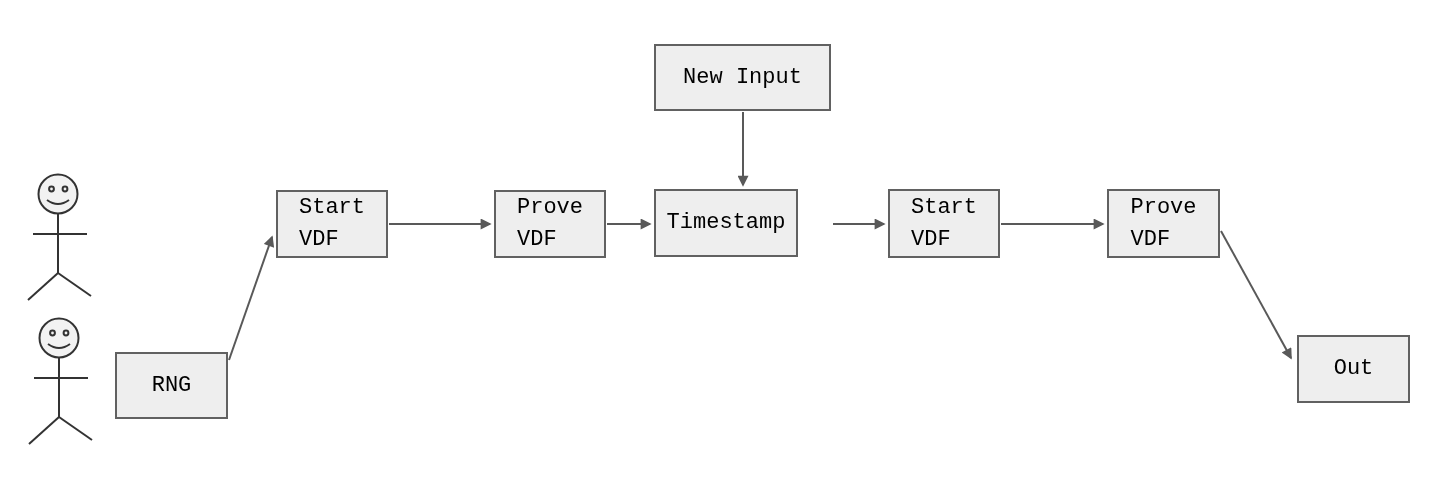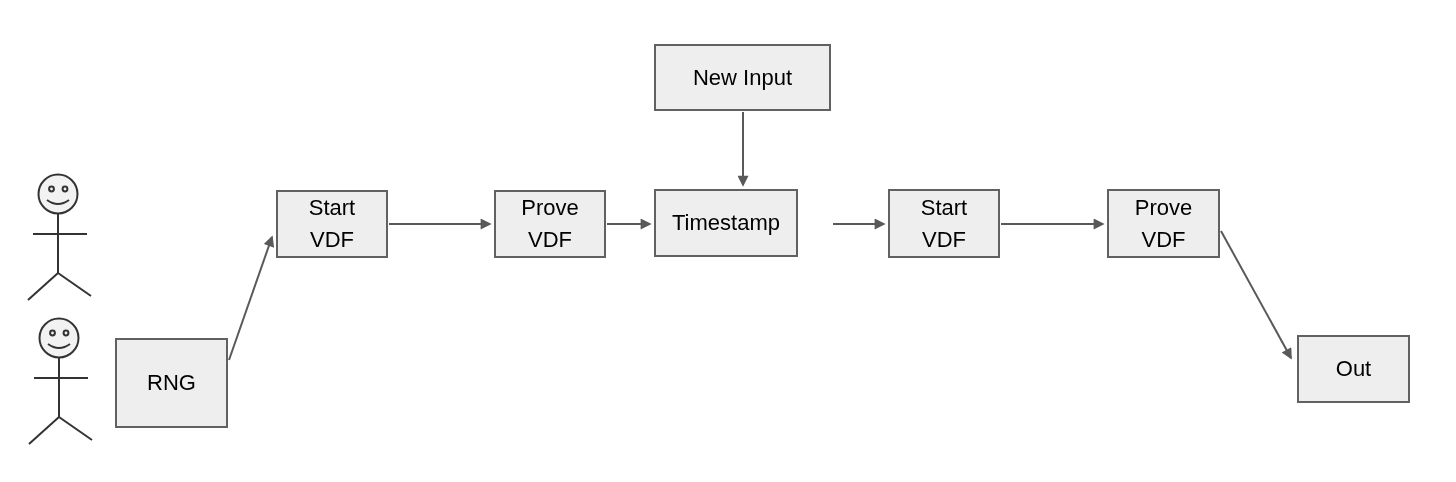--- a/index.html
+++ b/index.html
@@ -21,31 +21,32 @@
     top: 0;
   }
   .node {
     position: absolute;
     box-sizing: border-box;
     background: #eeeeee;
     border: 2px solid #616161;
     display: flex;
     align-items: center;
     justify-content: center;
-    text-align: center;
+    text-align: left;
+    font-family: Liberation Mono, monospace;
   }
   .node span {
     font-size: 22px;
     line-height: 32px;
     color: #000000;
     white-space: pre-line;
   }
   
   .n-new-input   { left: 654px;  top: 44px;  width: 177px; height: 67px; }
-  .n-rng         { left: 115px;  top: 338px; width: 113px; height: 90px; }
+  .n-rng         { left: 115px;  top: 352px; width: 113px; height: 67px; }
   .n-start-vdf-1 { left: 276px;  top: 190px; width: 112px; height: 68px; }
   .n-prove-vdf-1 { left: 494px;  top: 190px; width: 112px; height: 68px; }
   .n-timestamp   { left: 654px;  top: 189px; width: 144px; height: 68px; }
   .n-start-vdf-2 { left: 888px;  top: 189px; width: 112px; height: 69px; }
   .n-prove-vdf-2 { left: 1107px; top: 189px; width: 113px; height: 69px; }
   .n-out         { left: 1297px; top: 335px; width: 113px; height: 68px; }
 
   .arrow-line {
     stroke: #595959;
     stroke-width: 2;

